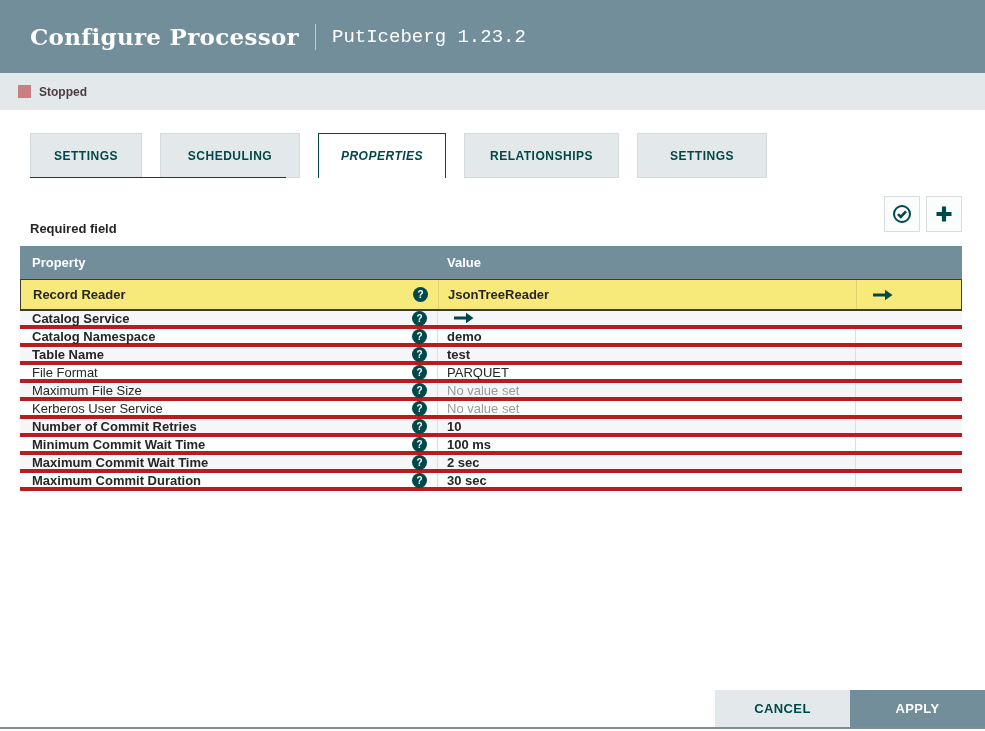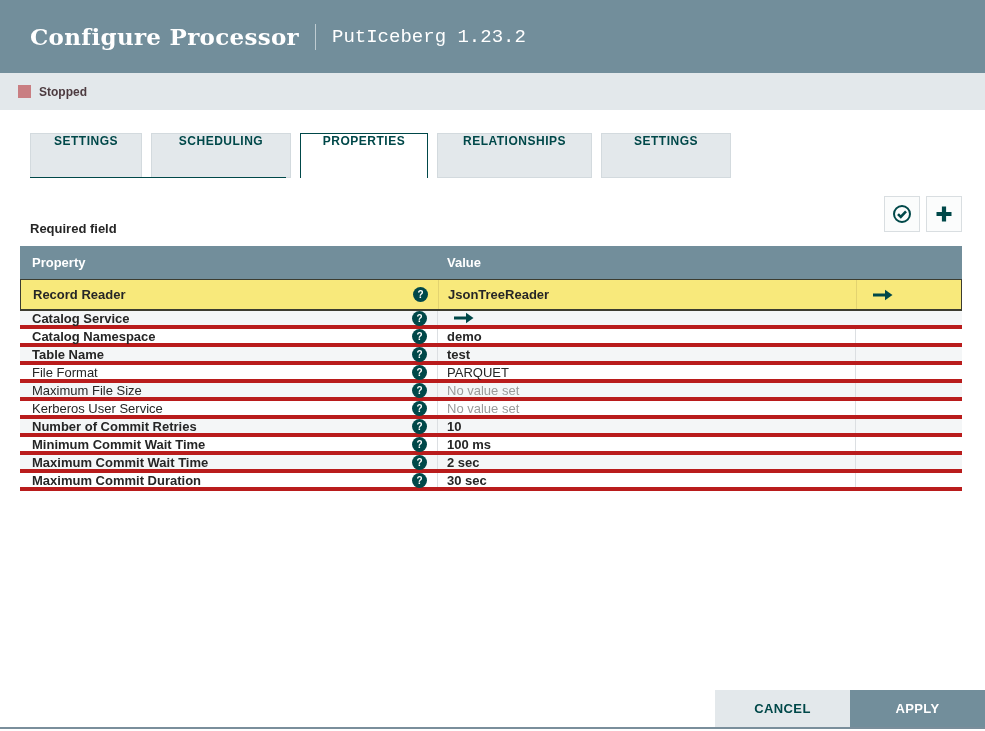--- a/index.html
+++ b/index.html
@@ -70,41 +70,43 @@
     left: 0; bottom: 0;
     width: 256px; height: 1px;
     background: #004849;
     z-index: 2;
   }
   .tab {
     height: 45px;
     background: #E3E8EB;
     border: 1px solid #d3dade;
     display: flex;
+    align-items: center;
     justify-content: center;
-    margin-right: 9px;
+    margin-right: 18px;
     cursor: pointer;
     position: relative;
   }
   .tab .tab-label {
     font-size: 12px;
     font-weight: bold;
     letter-spacing: .5px;
     color: #004849;
   }
   .tab:nth-child(1) { width: 112px; }
   .tab:nth-child(2) { width: 140px; }
   .tab:nth-child(3) { width: 128px; }
   .tab:nth-child(4) { width: 155px; }
   .tab:nth-child(5) { width: 130px; }
   .tab.active {
     background: #ffffff;
     border: 1px solid #004849;
     border-bottom: none;
     z-index: 3;
+    font-style: italic;
   }
 
   
   .toolbar {
     margin: 14px 23px 10px 30px;
     display: flex;
     align-items: center;
     justify-content: space-between;
   }
   .required-note {

